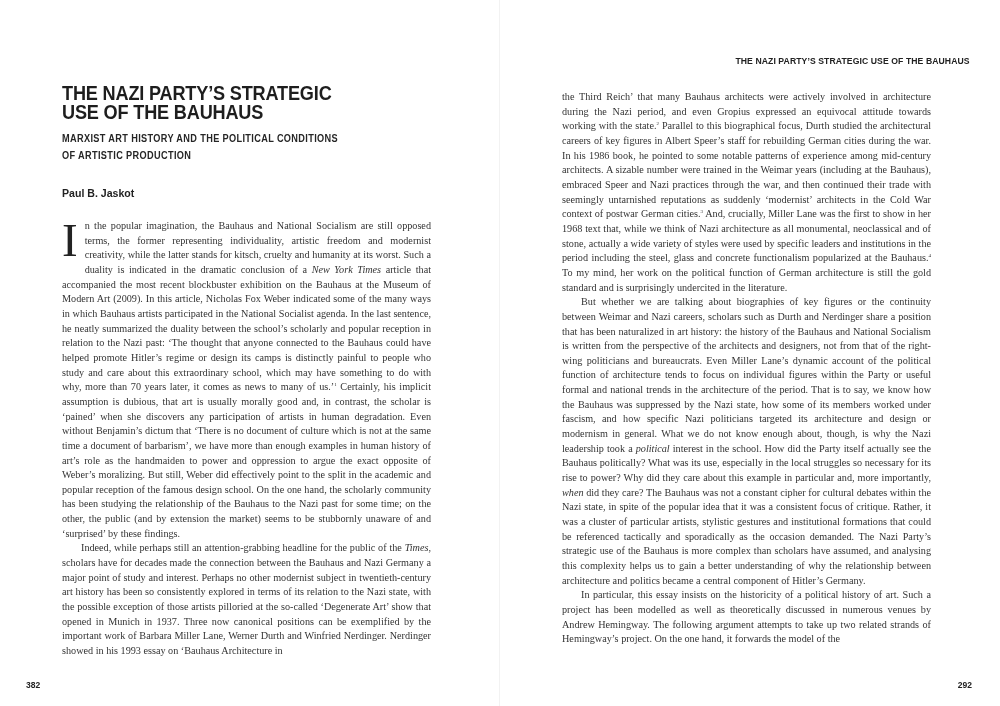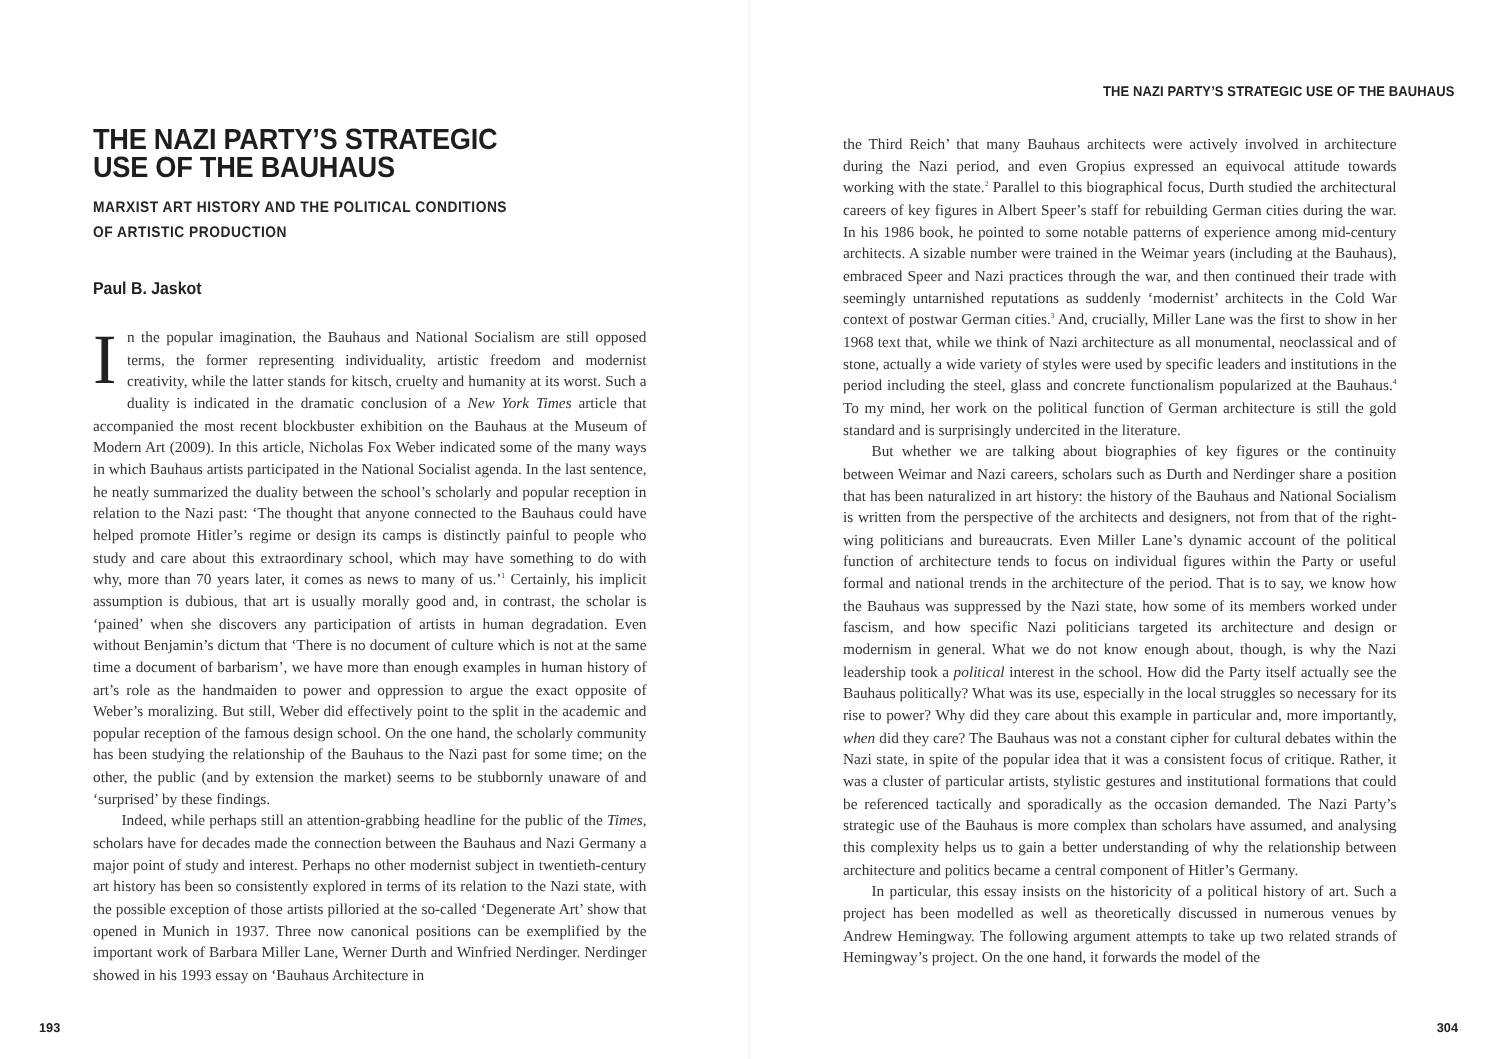--- a/index.html
+++ b/index.html
@@ -58,28 +58,28 @@
 <div class="page left">
   <h1 class="title" style="margin:0">THE NAZI PARTY’S STRATEGIC USE OF THE BAUHAUS</h1>
   <h2 class="subtitle" style="margin:0">MARXIST ART HISTORY AND THE POLITICAL CONDITIONS OF ARTISTIC PRODUCTION</h2>
   <div class="author">Paul B. Jaskot</div>
 
   <div class="body-col">
     <p><span class="dropcap">I</span><span>n the popular imagination, the Bauhaus and National Socialism are still opposed terms, the former representing individuality, artistic freedom and modernist creativity, while the latter stands for kitsch, cruelty and humanity at its worst. Such a duality is indicated in the dramatic conclusion of a </span><em>New York Times</em><span> article that accompanied the most recent blockbuster exhibition on the Bauhaus at the Museum of Modern Art (2009). In this article, Nicholas Fox Weber indicated some of the many ways in which Bauhaus artists participated in the National Socialist agenda. In the last sentence, he neatly summarized the duality between the school’s scholarly and popular reception in relation to the Nazi past: ‘The thought that anyone connected to the Bauhaus could have helped promote Hitler’s regime or design its camps is distinctly painful to people who study and care about this extraordinary school, which may have something to do with why, more than 70 years later, it comes as news to many of us.’</span><sup>1</sup><span> Certainly, his implicit assumption is dubious, that art is usually morally good and, in contrast, the scholar is ‘pained’ when she discovers any participation of artists in human degradation. Even without Benjamin’s dictum that ‘There is no document of culture which is not at the same time a document of barbarism’, we have more than enough examples in human history of art’s role as the handmaiden to power and oppression to argue the exact opposite of Weber’s moralizing. But still, Weber did effectively point to the split in the academic and popular reception of the famous design school. On the one hand, the scholarly community has been studying the relationship of the Bauhaus to the Nazi past for some time; on the other, the public (and by extension the market) seems to be stubbornly unaware of and ‘surprised’ by these findings.</span></p>
     <p class="indent"><span>Indeed, while perhaps still an attention-grabbing headline for the public of the </span><em>Times</em><span>, scholars have for decades made the connection between the Bauhaus and Nazi Germany a major point of study and interest. Perhaps no other modernist subject in twentieth-century art history has been so consistently explored in terms of its relation to the Nazi state, with the possible exception of those artists pilloried at the so-called ‘Degenerate Art’ show that opened in Munich in 1937. Three now canonical positions can be exemplified by the important work of Barbara Miller Lane, Werner Durth and Winfried Nerdinger. Nerdinger showed in his 1993 essay on ‘Bauhaus Architecture in</span></p>
   </div>
 
-  <div class="folio">193</div>
+  <div class="folio">382</div>
 </div>
 
 <div class="gutter"></div>
 
 <div class="page right">
   <div class="running-head">THE NAZI PARTY’S STRATEGIC USE OF THE BAUHAUS</div>
 
   <div class="body-col">
     <p><span>the Third Reich’ that many Bauhaus architects were actively involved in architecture during the Nazi period, and even Gropius expressed an equivocal attitude towards working with the state.</span><sup>2</sup><span> Parallel to this biographical focus, Durth studied the architectural careers of key figures in Albert Speer’s staff for rebuilding German cities during the war. In his 1986 book, he pointed to some notable patterns of experience among mid-century architects. A sizable number were trained in the Weimar years (including at the Bauhaus), embraced Speer and Nazi practices through the war, and then continued their trade with seemingly untarnished reputations as suddenly ‘modernist’ architects in the Cold War context of postwar German cities.</span><sup>3</sup><span> And, crucially, Miller Lane was the first to show in her 1968 text that, while we think of Nazi architecture as all monumental, neoclassical and of stone, actually a wide variety of styles were used by specific leaders and institutions in the period including the steel, glass and concrete functionalism popularized at the Bauhaus.</span><sup>4</sup><span> To my mind, her work on the political function of German architecture is still the gold standard and is surprisingly undercited in the literature.</span></p>
     <p class="indent"><span>But whether we are talking about biographies of key figures or the continuity between Weimar and Nazi careers, scholars such as Durth and Nerdinger share a position that has been naturalized in art history: the history of the Bauhaus and National Socialism is written from the perspective of the architects and designers, not from that of the right-wing politicians and bureaucrats. Even Miller Lane’s dynamic account of the political function of architecture tends to focus on individual figures within the Party or useful formal and national trends in the architecture of the period. That is to say, we know how the Bauhaus was suppressed by the Nazi state, how some of its members worked under fascism, and how specific Nazi politicians targeted its architecture and design or modernism in general. What we do not know enough about, though, is why the Nazi leadership took a </span><em>political</em><span> interest in the school. How did the Party itself actually see the Bauhaus politically? What was its use, especially in the local struggles so necessary for its rise to power? Why did they care about this example in particular and, more importantly, </span><em>when</em><span> did they care? The Bauhaus was not a constant cipher for cultural debates within the Nazi state, in spite of the popular idea that it was a consistent focus of critique. Rather, it was a cluster of particular artists, stylistic gestures and institutional formations that could be referenced tactically and sporadically as the occasion demanded. The Nazi Party’s strategic use of the Bauhaus is more complex than scholars have assumed, and analysing this complexity helps us to gain a better understanding of why the relationship between architecture and politics became a central component of Hitler’s Germany.</span></p>
     <p class="indent"><span>In particular, this essay insists on the historicity of a political history of art. Such a project has been modelled as well as theoretically discussed in numerous venues by Andrew Hemingway. The following argument attempts to take up two related strands of Hemingway’s project. On the one hand, it forwards the model of the</span></p>
   </div>
 
-  <div class="folio">304</div>
+  <div class="folio">292</div>
 </div>
 
 </body></html>

